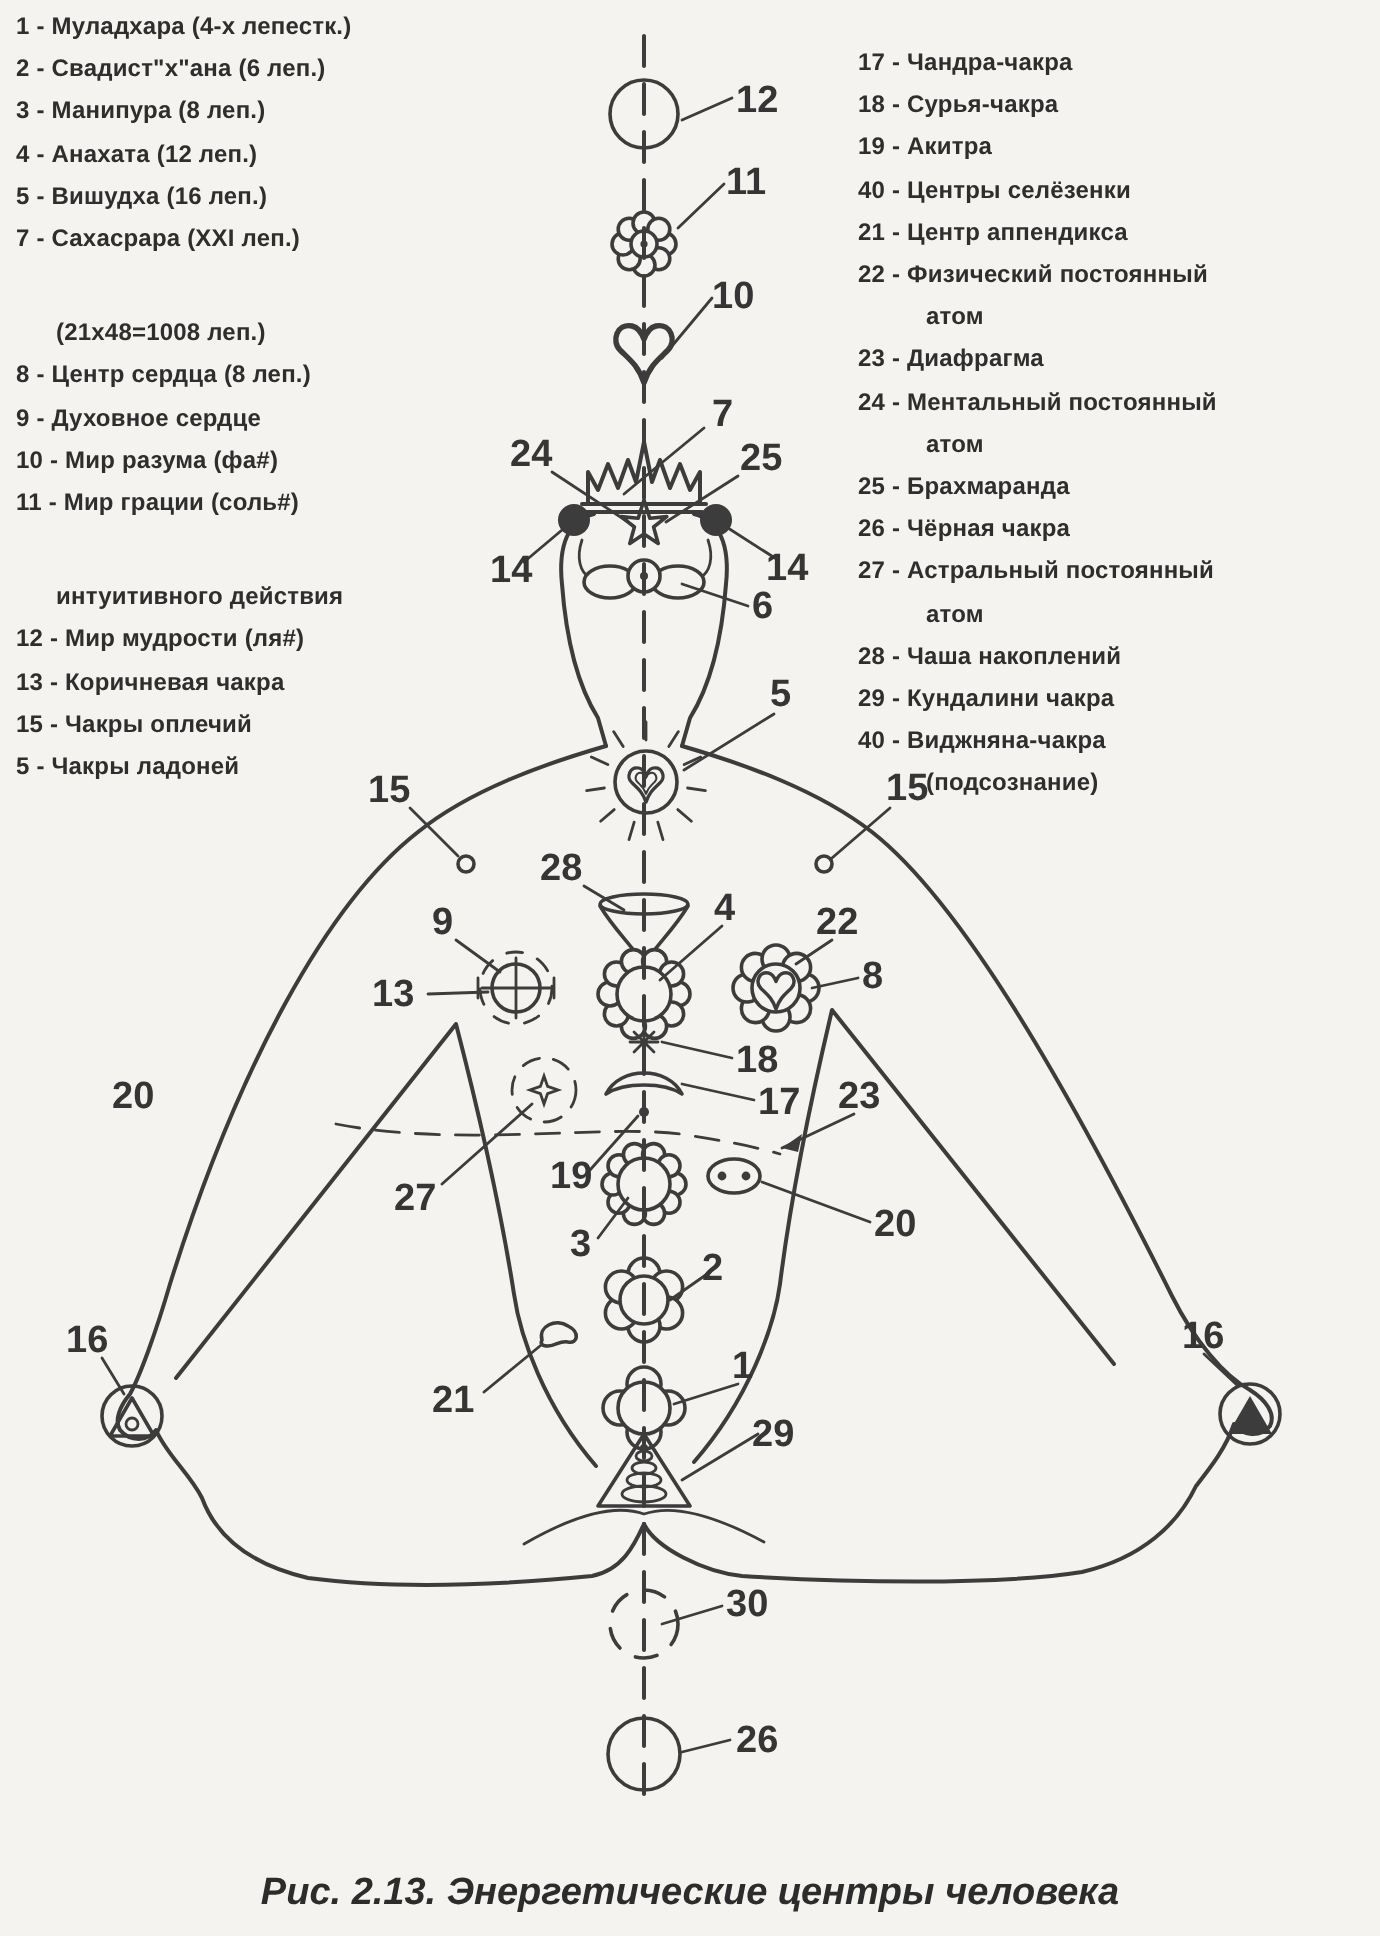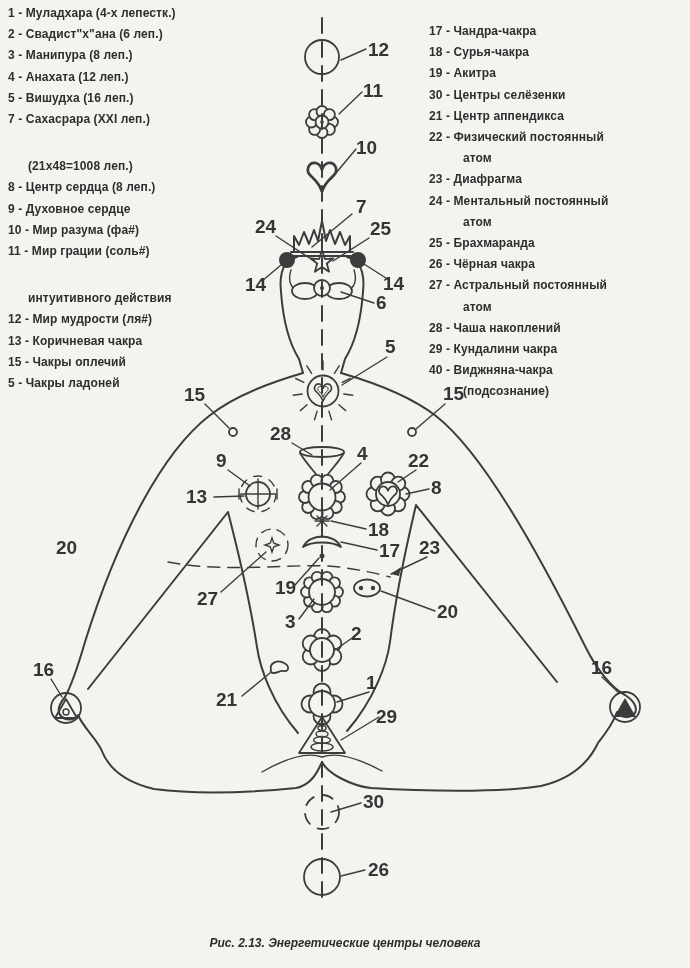--- a/index.html
+++ b/index.html
@@ -8,21 +8,21 @@
         box-shadow:0 0 4px rgba(0,0,0,.25);}
   
   .legend{position:absolute;color:#2e2e2e;font-size:12px;font-weight:600;
           line-height:21.2px;letter-spacing:.1px;white-space:nowrap;}
   #legend-left{left:8px;top:3px;}
   #legend-right{left:429px;top:3px;margin-top:18px;}
   #legend-left .ind{padding-left:20px;margin-top:26px;}
   #legend-right .ind{padding-left:34px;}
   
   #caption{position:absolute;top:936px;left:0;width:690px;text-align:center;
-           font-style:italic;font-size:12px;font-weight:600;color:#2c2c2c;}
+           font-style:italic;font-size:19px;font-weight:600;color:#2c2c2c;}
   
   svg{position:absolute;left:0;top:0;}
   .ln{stroke:#3c3c3c;stroke-width:2;fill:none;stroke-linecap:round;stroke-linejoin:round;}
   .thin{stroke:#3c3c3c;stroke-width:1.4;fill:none;stroke-linecap:round;}
   .sym{fill:#f4f3ef;stroke:#3c3c3c;stroke-width:1.8;}
   .open{fill:none;stroke:#3c3c3c;stroke-width:1.8;stroke-linecap:round;stroke-linejoin:round;}
   .fillink{fill:#3c3c3c;stroke:none;}
   .callout{font-family:"Liberation Sans",sans-serif;font-size:19px;font-weight:600;fill:#353535;}
 </style>
 </head>
@@ -45,21 +45,21 @@
       <div class="lg-line ind">интуитивного действия</div>
       <div class="lg-line">12 - Мир мудрости (ля#)</div>
       <div class="lg-line">13 - Коричневая чакра</div>
       <div class="lg-line">15 - Чакры оплечий</div>
       <div class="lg-line">5 - Чакры ладоней</div>
     </div>
   <div id="legend-right" class="legend">
       <div class="lg-line">17 - Чандра-чакра</div>
       <div class="lg-line">18 - Сурья-чакра</div>
       <div class="lg-line">19 - Акитра</div>
-      <div class="lg-line">30 - Центры селёзенки</div>
+      <div class="lg-line">40 - Центры селёзенки</div>
       <div class="lg-line">21 - Центр аппендикса</div>
       <div class="lg-line">22 - Физический постоянный</div>
       <div class="lg-line ind">атом</div>
       <div class="lg-line">23 - Диафрагма</div>
       <div class="lg-line">24 - Ментальный постоянный</div>
       <div class="lg-line ind">атом</div>
       <div class="lg-line">25 - Брахмаранда</div>
       <div class="lg-line">26 - Чёрная чакра</div>
       <div class="lg-line">27 - Астральный постоянный</div>
       <div class="lg-line ind">атом</div>

